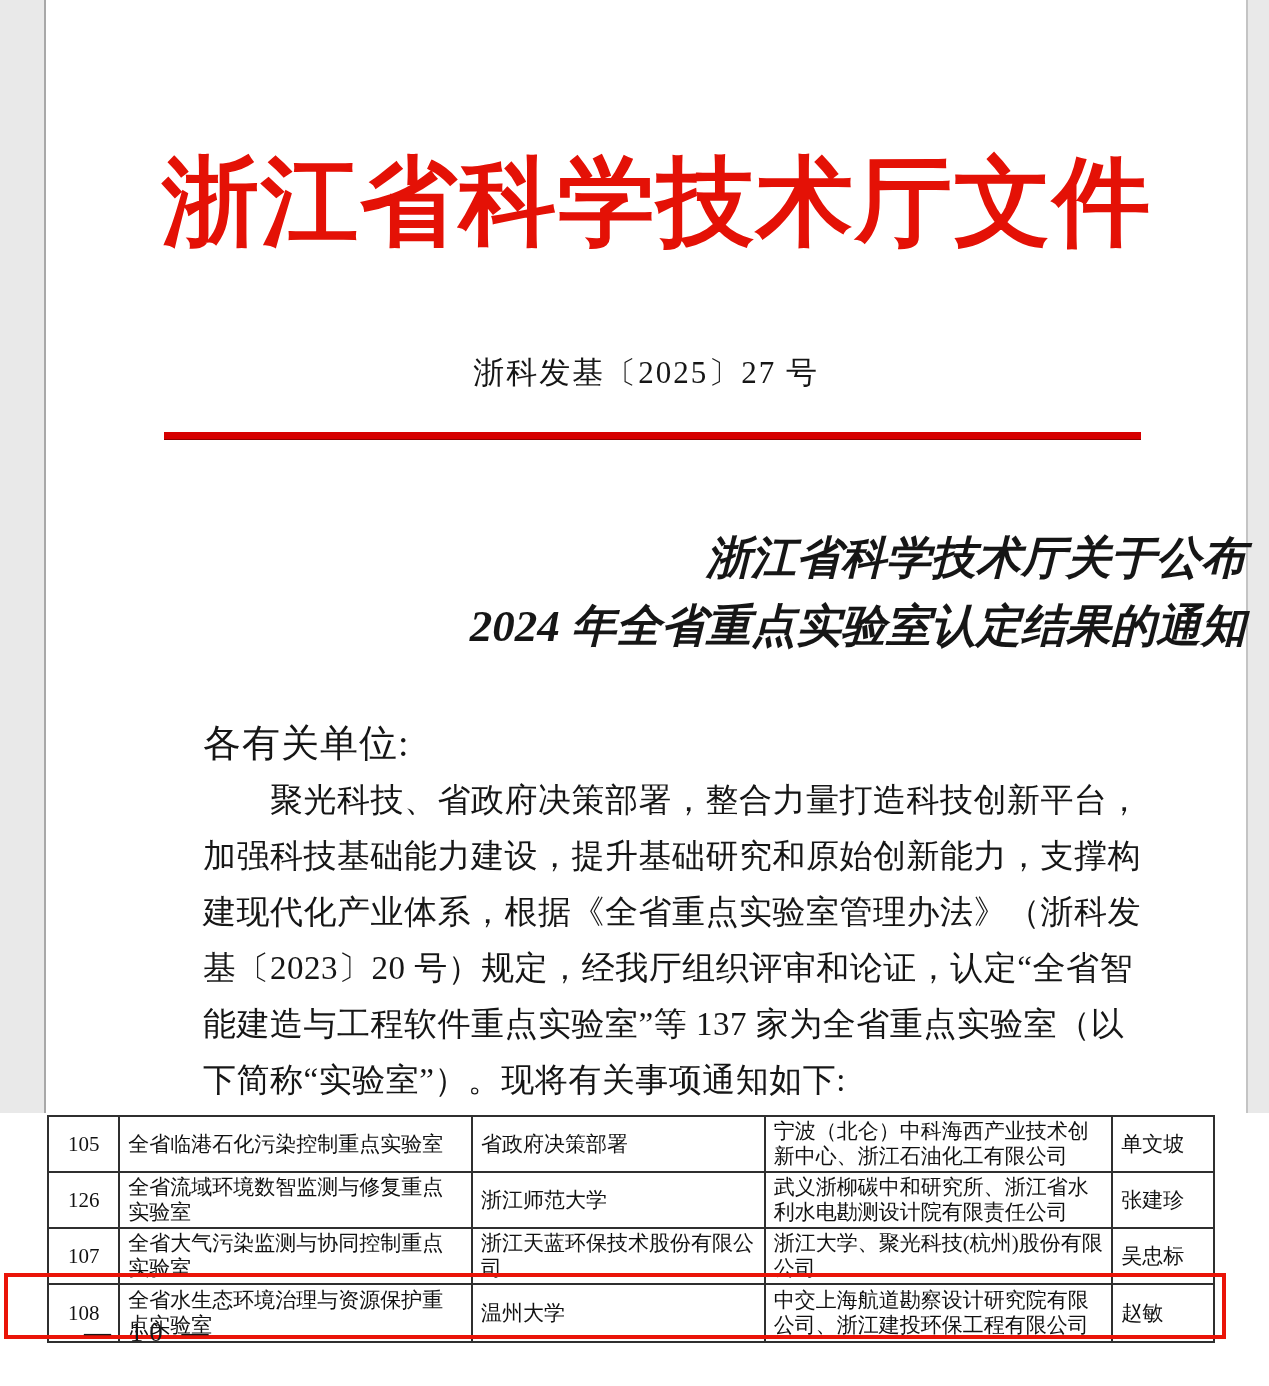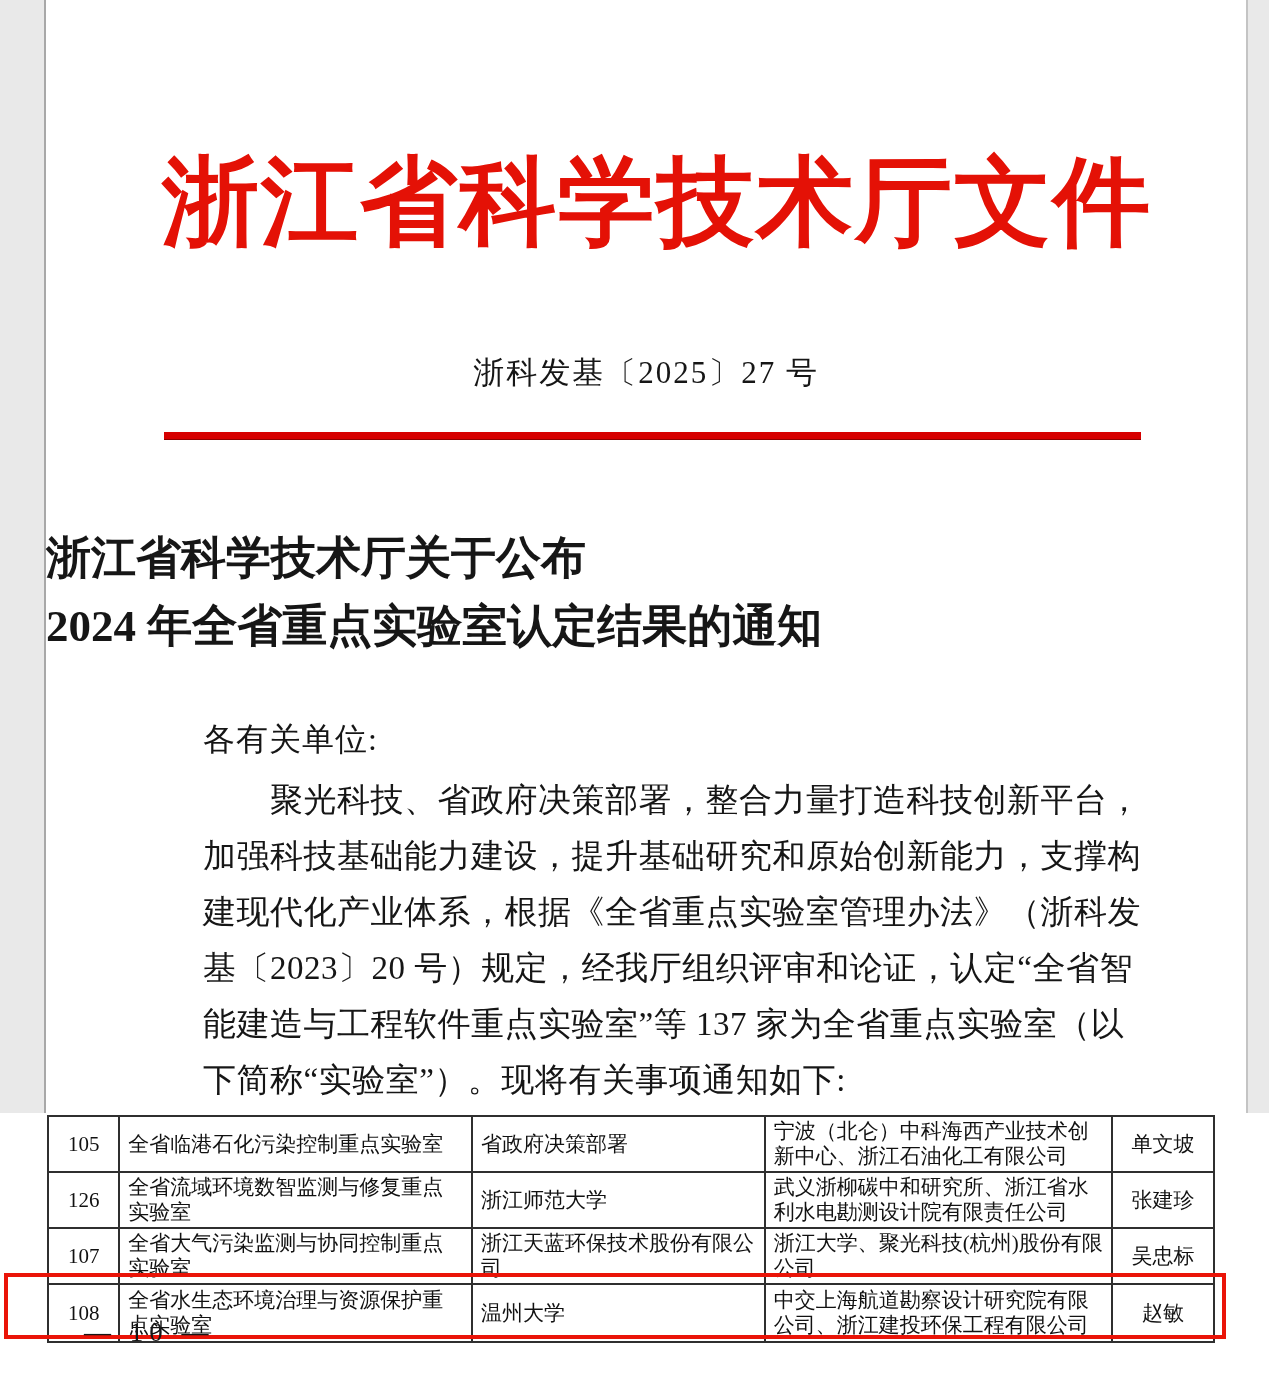--- a/index.html
+++ b/index.html
@@ -37,29 +37,30 @@
     letter-spacing:2px;
     white-space:nowrap;
   }
   .red-rule{
     position:absolute;left:118px;top:432px;width:977px;height:7px;
     background:var(--rule-red,#d60000);
     border-bottom:1px solid #8f0000;
   }
   .notice-title{
     position:absolute;left:0;top:524px;width:100%;
-    text-align:left;
+    text-align:right;
     font-weight:bold;
     font-size:45px;
     line-height:68px;
     white-space:nowrap;
+    font-style:italic;
   }
   .salutation{
     position:absolute;left:157px;top:718px;
-    font-size:32px;
+    font-size:38px;
     letter-spacing:1px;
     white-space:nowrap;
   }
   .body-text{
     position:absolute;left:157px;top:772px;width:920px;
     font-size:33px;
     line-height:56px;
   }
   .body-text .line{
     white-space:nowrap;
@@ -84,21 +85,21 @@
   table.lab-table td{
     border:2px solid #2f2f2f;
     padding:2px 8px;
     box-sizing:border-box;
     overflow:hidden;
   }
   td.c-no{width:68px;text-align:center;}
   td.c-lab{width:336px;padding-left:30px;}
   td.c-org{width:279px;padding-left:28px;}
   td.c-partner{width:331px;padding-left:12px;margin-top:21px;}
-  td.c-director{width:97px;text-align:center;padding:2px 2px;}
+  td.c-director{width:97px;text-align:left;padding:2px 2px;}
   tr.r-105 td{height:56px;}
   tr.r-106 td{height:54px;}
   tr.r-107 td{height:50px;}
   tr.r-108 td{height:58px;}
 
   .hl-box{
     position:absolute;left:4px;top:100px;width:1222px;height:58px;
     border:4px solid var(--highlight-red,#ea1408);
     box-sizing:border-box;
     pointer-events:none;

